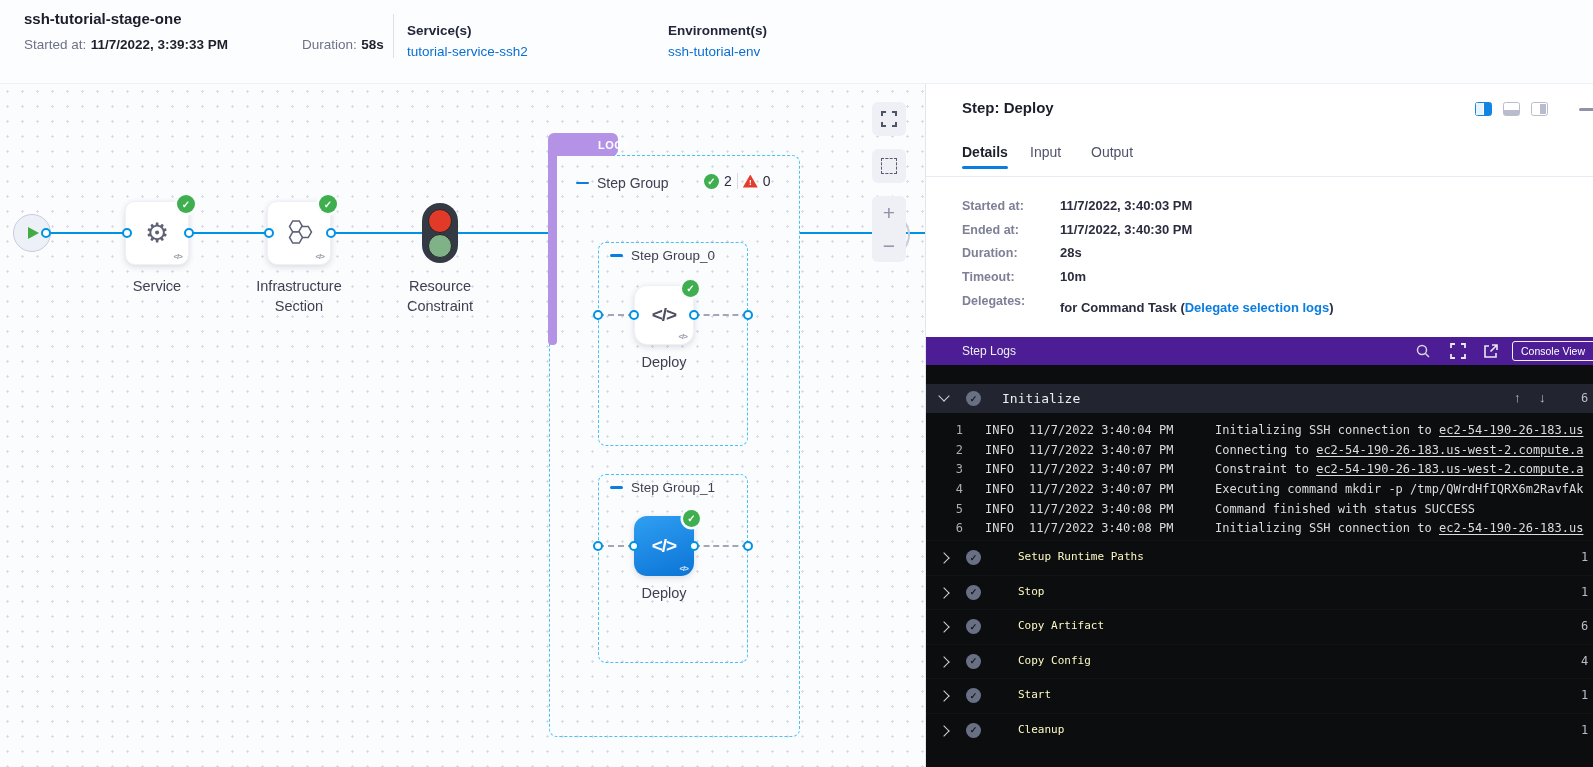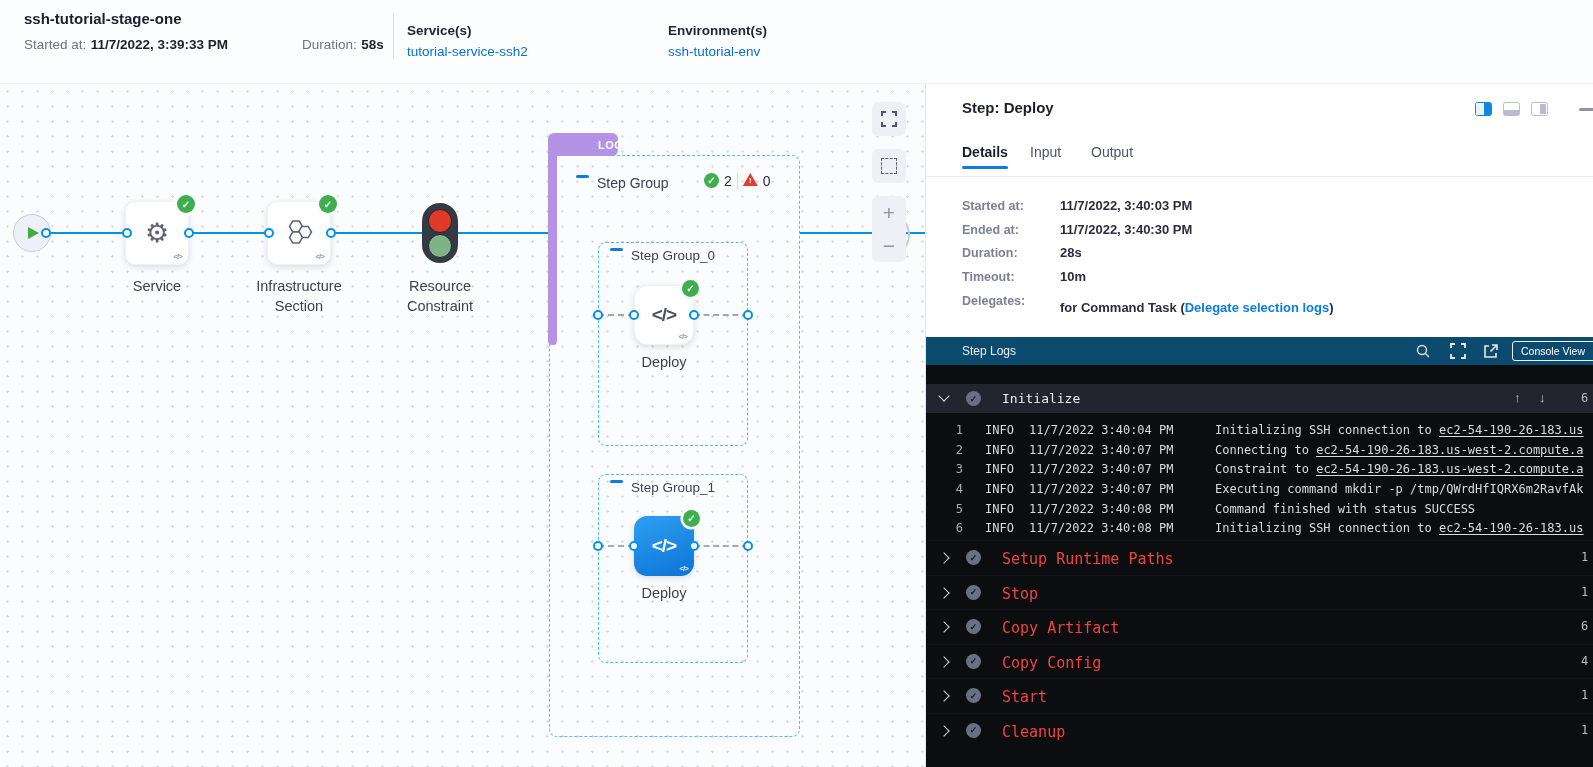--- a/index.html
+++ b/index.html
@@ -26,21 +26,21 @@
   .node-card { position:absolute; width:64px; height:64px; background:#fff; border:1px solid #f0f1f6; border-radius:10px;
     box-shadow:0 2px 6px rgba(40,48,70,.16); display:flex; align-items:center; justify-content:center; z-index:2; }
   .node-lbl { position:absolute; text-align:center; font-size:14.5px; color:#3f4152; line-height:20px; z-index:2; }
   .check-badge { position:absolute; width:18px; height:18px; border-radius:50%; background:#3eae4f; box-shadow:0 0 0 2.5px #fbfcfe;
     display:flex; align-items:center; justify-content:center; z-index:4; }
   .check-badge::after { content:"✓"; color:#fff; font-size:10px; font-weight:bold; }
   .corner-code { position:absolute; right:6px; bottom:3px; font-size:8px; font-weight:bold; color:#9b9db0; letter-spacing:-1px; }
   .gear-glyph { font-size:27px; color:#5f6275; line-height:1; }
   .play-tri { width:0; height:0; border-left:11px solid #42ab45; border-top:6.5px solid transparent; border-bottom:6.5px solid transparent; margin-left:3px; }
   .dashed-box { position:absolute; border:1.6px dashed #49c1f2; border-radius:8px; z-index:1; }
-  .grp-hdr { position:absolute; display:flex; gap:8px; z-index:2; }
+  .grp-hdr { position:absolute; display:flex; align-items:center; gap:8px; z-index:2; }
   .minus-ic { width:13px; height:2.5px; background:#0b7ce0; border-radius:2px; }
   .grp-name { font-size:14px; color:#3f4152; }
   .dconn { position:absolute; border-top:2px dashed #a3a7b5; height:0; z-index:1; }
   .warn-tri { width:15px; height:13px; background:#e23e2e; clip-path:polygon(50% 0,100% 100%,0 100%);
     display:flex; align-items:flex-end; justify-content:center; color:#fff; font-size:8px; font-weight:bold; line-height:11px; }
   .ctl-btn { position:absolute; width:34px; background:#eef0f6; border-radius:6px; z-index:4; display:flex; align-items:center; justify-content:center; }
   .marquee-sq { width:16px; height:16px; border:1.6px dashed #565b6e; }
   .zoom-txt { font-size:21px; color:#8f93a8; line-height:1; }
 
   
@@ -50,31 +50,31 @@
   .tab.active { font-weight:bold; color:#1d1e2c; }
   .tab-underline { position:absolute; height:3px; background:#0b7ce0; border-radius:2px; }
   .dt-lbl { position:absolute; left:36px; font-size:12.5px; font-weight:600; color:#7d8096; }
   .dt-val { position:absolute; left:134px; font-size:13px; font-weight:bold; color:#2b2c3e; }
   .dt-link { color:#0b7ce0; cursor:pointer; }
   .lt-ic { position:absolute; width:17px; height:14px; border:1.5px solid #b9bccd; border-radius:2.5px; }
   .lt-ic .fill { position:absolute; }
 
   
   #log-sec { position:absolute; left:0; top:253px; width:668px; height:430px; background:#0c0d0f; }
-  #log-bar { position:absolute; left:0; top:0; width:668px; height:28px; background:#0c4a6e; }
+  #log-bar { position:absolute; left:0; top:0; width:668px; height:28px; background:#4c1d95; }
   .mono { font-family:"DejaVu Sans Mono",monospace; }
   .log-sec-name { font-size:13px; color:#eceef0; }
   .chev { width:8px; height:8px; border-right:1.8px solid #cfd2da; border-bottom:1.8px solid #cfd2da; display:inline-block; }
   .chev.down { transform:rotate(45deg); }
   .chev.right { transform:rotate(-45deg); }
   .log-check { width:15px; height:15px; border-radius:50%; background:#697083; display:flex; align-items:center; justify-content:center; }
   .log-check::after { content:"✓"; color:#14161c; font-size:9px; font-weight:bold; }
   .init-hdr { position:absolute; left:0; top:47px; width:668px; height:29px; background:#222530; cursor:pointer; }
   .lrow { position:absolute; left:0; width:668px; height:34.5px; cursor:pointer; border-top:1px solid #121417; }
-  .lrow-name { position:absolute; left:76px; top:9px; font-size:15px; color:#ef4444; }
+  .lrow-name { position:absolute; left:92px; top:9px; font-size:11px; color:#fef9c3; }
   .lcount { position:absolute; left:655px; font-size:12px; color:#b9bdc7; }
   .logline { display:flex; height:19.7px; align-items:center; font-family:"DejaVu Sans Mono",monospace; font-size:12px; color:#dcdcdc; white-space:pre; overflow:hidden; }
   .ll-num { width:37px; text-align:right; color:#aeaeae; flex:none; }
   .ll-lvl { width:40px; margin-left:22px; flex:none; }
   .ll-time { width:186px; margin-left:4px; flex:none; }
   .ll-msg { flex:1; overflow:hidden; white-space:pre; }
   .ll-msg u { text-underline-offset:2px; }
   .arrow-ic { font-size:13px; color:#c3c6cf; cursor:pointer; }
   svg { display:block; }
 </style>

